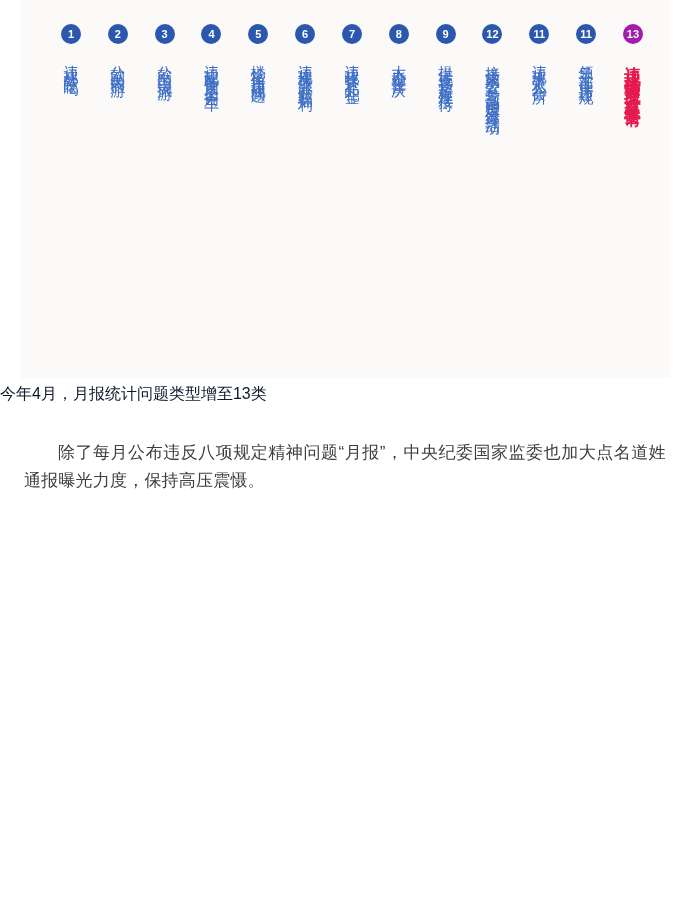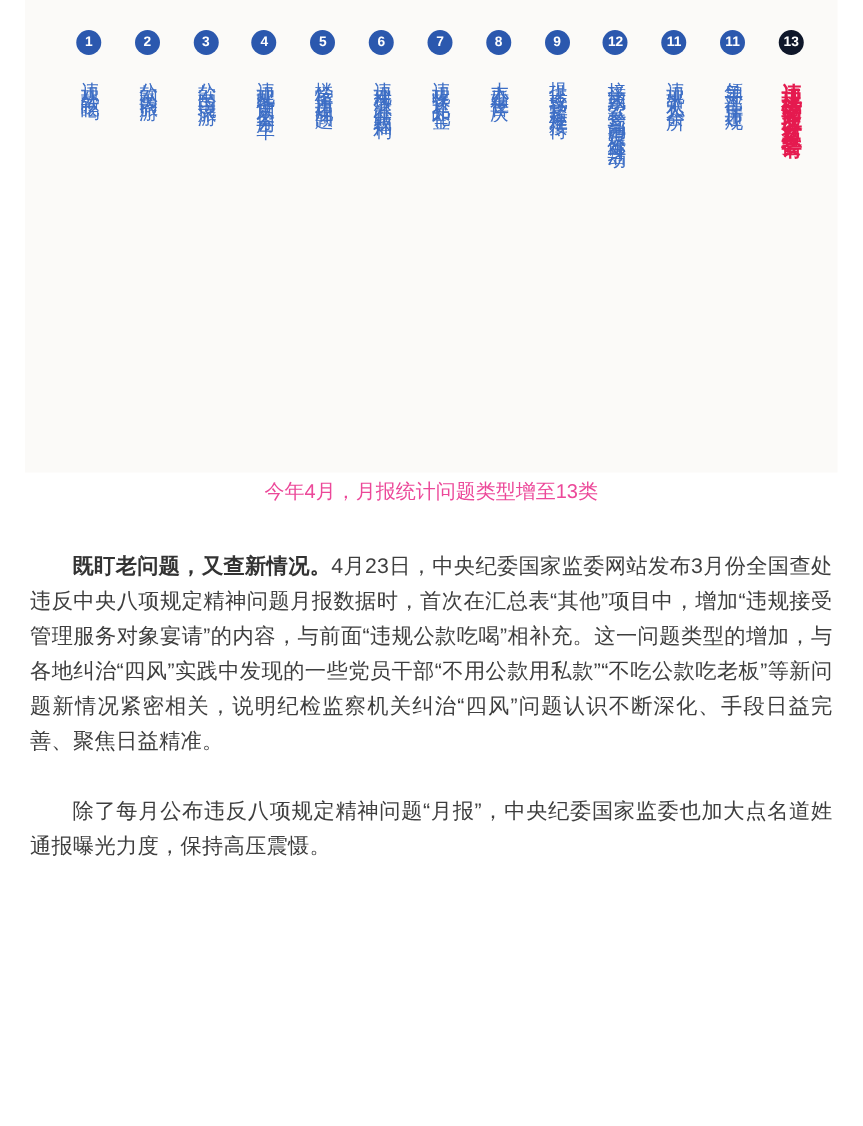--- a/index.html
+++ b/index.html
@@ -45,33 +45,33 @@
   }
   .viol-label {
     margin-top: 9px;
     writing-mode: vertical-rl;
     text-orientation: upright;
     font-size: 15px;
     letter-spacing: 3.5px;
     color: #3d6ec5;
     line-height: 30px;
   }
-  .viol-col.highlight .badge { background: #0f172a; }
+  .viol-col.highlight .badge { background: #a21caf; }
   .viol-col.highlight .viol-label {
     color: #e51a4f;
     font-weight: bold;
     font-size: 16.5px;
     letter-spacing: 4px;
   }
 
   
   .caption {
     margin-top: 4px;
-    text-align: center;
-    color: #ec4899;
+    text-align: left;
+    color: #0f172a;
     font-size: 16px;
     line-height: 24px;
   }
 
   
   .article {
     padding: 33px 24px 0 24px;
     color: #3e3e3e;
   }
   .article p {
@@ -154,17 +154,16 @@
     <div class="viol-col highlight">
       <div class="badge">13</div>
       <div class="viol-label">违规接受管理服务对象宴请</div>
     </div>
 
   </div>
 
   <div class="caption">今年4月，月报统计问题类型增至13类</div>
 
   <div class="article">
-    <p><strong>既盯老问题，又查新情况。</strong><span>4月23日，中央纪委国家监委网站发布3月份全国查处违反中央八项规定精神问题月报数据时，首次在汇总表“其他”项目中，增加“违规接受管理服务对象宴请”的内容，与前面“违规公款吃喝”相补充。这一问题类型的增加，与各地纠治“四风”实践中发现的一些党员干部“不用公款用私款”“不吃公款吃老板”等新问题新情况紧密相关，说明纪检监察机关纠治“四风”问题认识不断深化、手段日益完善、聚焦日益精准。</span></p>
     <p><strong></strong><span>除了每月公布违反八项规定精神问题“月报”，中央纪委国家监委也加大点名道姓通报曝光力度，保持高压震慑。</span></p>
   </div>
 
 </div>
 
 </body></html>

